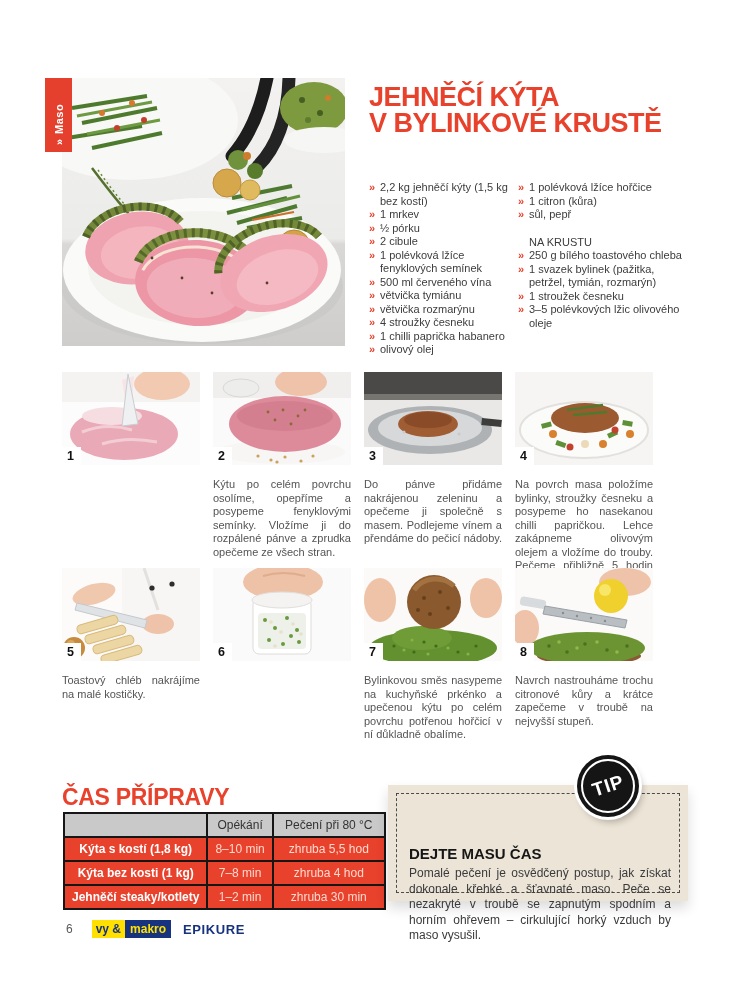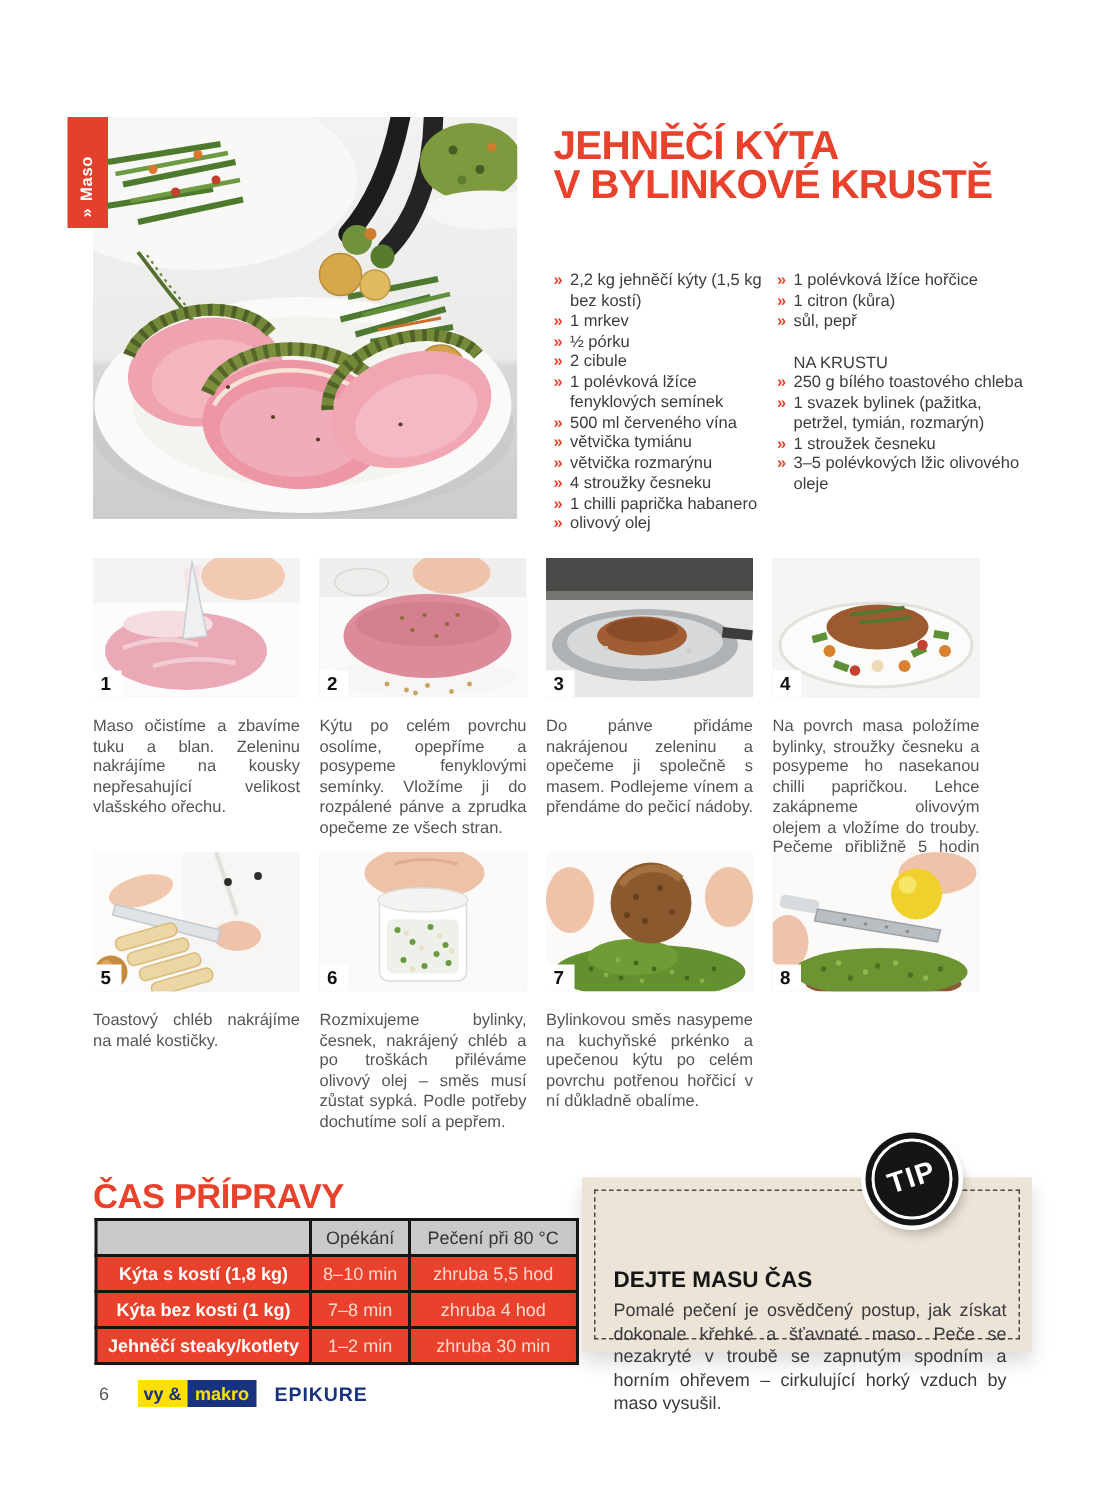--- a/index.html
+++ b/index.html
@@ -286,21 +286,20 @@
             <rect width="138" height="30" fill="#f4f3f2"></rect>
           <ellipse cx="100" cy="12" rx="28" ry="16" fill="#f2cab1"></ellipse>
           <ellipse cx="62" cy="62" rx="54" ry="26" fill="#eaa9b6"></ellipse>
           <ellipse cx="50" cy="44" rx="30" ry="9" fill="#f6dde2"></ellipse>
           <path d="M20,60 Q45,50 70,58 M40,72 Q65,64 95,70" stroke="#f3cdd4" stroke-width="3" fill="none"></path>
           <polygon points="60,8 72,4 70,30 64,34" fill="#f7e4e6"></polygon>
           <polygon points="66,2 76,52 60,54" fill="#eef0f2" stroke="#c9ced2" stroke-width="1"></polygon>
         </svg>
         <span class="num">1</span>
       </div>
-      <div class="caption">Maso očistíme a zbavíme tuku a blan. Zeleninu nakrájíme na kousky nepřesahující velikost vlašského ořechu.</div>
     </div>
     <div class="step">
       <div class="photo">
         <svg viewBox="0 0 138 93" preserveAspectRatio="none">
           <rect width="138" height="93" fill="#fbfafa"></rect>
             <rect width="138" height="26" fill="#f1efee"></rect>
           <ellipse cx="28" cy="16" rx="18" ry="9" fill="#ededeb" stroke="#d8d8d5"></ellipse>
           <ellipse cx="88" cy="10" rx="26" ry="14" fill="#eec3a9"></ellipse>
           <ellipse cx="68" cy="80" rx="64" ry="12" fill="#f7f6f4"></ellipse>
           <ellipse cx="72" cy="52" rx="56" ry="28" fill="#dd8b9b"></ellipse>
@@ -421,21 +420,20 @@
           <g fill="#e8e0c8">
               <circle cx="58" cy="54" r="1.8"></circle>
               <circle cx="68" cy="64" r="1.8"></circle>
               <circle cx="80" cy="56" r="1.8"></circle>
               <circle cx="62" cy="78" r="1.8"></circle>
               <circle cx="88" cy="66" r="1.8"></circle>
             </g>
         </svg>
         <span class="num">6</span>
       </div>
-      <div class="caption">Rozmixujeme bylinky, česnek, nakrájený chléb a po troškách přiléváme olivový olej – směs musí zůstat sypká. Podle potřeby dochutíme solí a pepřem.</div>
     </div>
     <div class="step">
       <div class="photo">
         <svg viewBox="0 0 138 93" preserveAspectRatio="none">
           <rect width="138" height="93" fill="#fbfaf9"></rect>
           <ellipse cx="16" cy="32" rx="16" ry="22" fill="#eec3a8"></ellipse>
           <ellipse cx="122" cy="30" rx="16" ry="20" fill="#eec3a8"></ellipse>
           <ellipse cx="69" cy="80" rx="64" ry="18" fill="#63912f"></ellipse>
           <ellipse cx="58" cy="70" rx="30" ry="12" fill="#6f9c36"></ellipse>
           <g fill="#3f6b1d">
@@ -494,20 +492,21 @@
             </g>
           <g fill="#8fb84d">
               <circle cx="44" cy="74" r="1.8"></circle>
               <circle cx="62" cy="80" r="1.8"></circle>
               <circle cx="82" cy="74" r="1.8"></circle>
               <circle cx="102" cy="84" r="1.8"></circle>
             </g>
         </svg>
         <span class="num">8</span>
       </div>
+      <div class="caption">Navrch nastrouháme trochu citronové kůry a krátce zapečeme v troubě na nejvyšší stupeň.</div>
     </div>
   </div>
 
   <h2 class="prep-heading">ČAS PŘÍPRAVY</h2>
   <table class="prep-table">
     <thead>
       <tr>
         <th></th>
         <th>Opékání</th>
         <th>Pečení při 80 °C</th>

